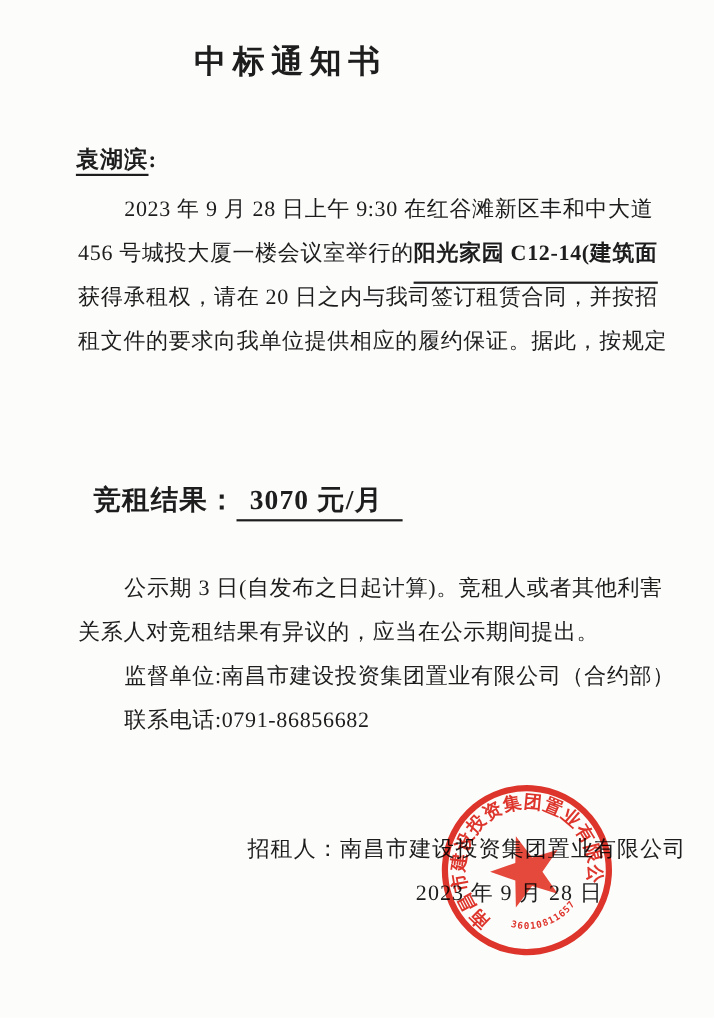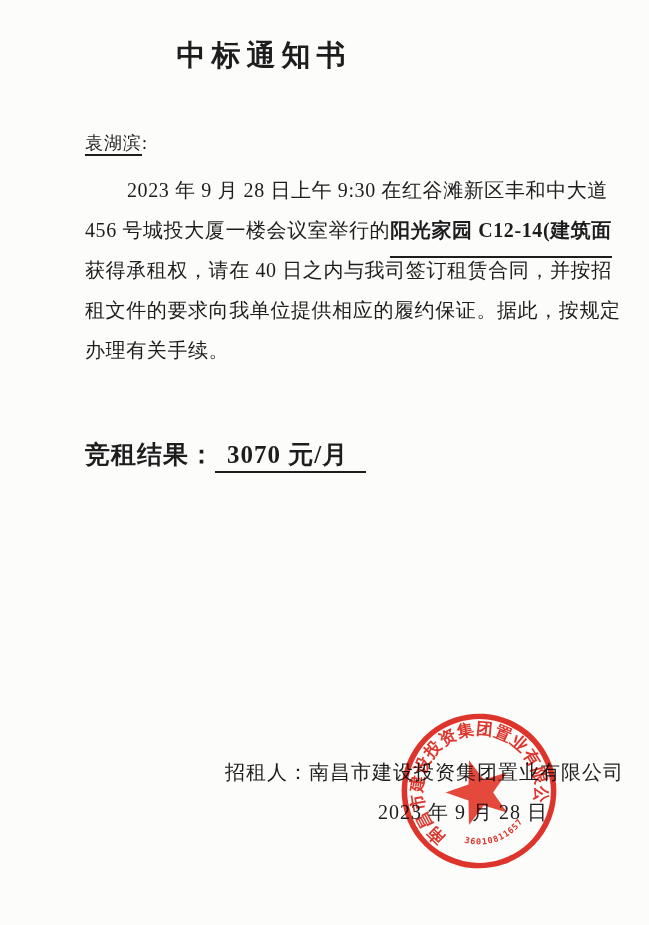--- a/index.html
+++ b/index.html
@@ -9,25 +9,25 @@
     font-family:"Liberation Serif","DejaVu Serif",serif;
     color:#1d1d1d;
   }
   .page{position:absolute;inset:0;}
   .title{
     position:absolute;top:36px;left:0;width:528px;
     text-align:center;font-size:29px;font-weight:bold;letter-spacing:6px;
     margin:0;
   }
   .recipient{
-    position:absolute;left:85px;top:131px;
-    font-size:18px;font-weight:normal;letter-spacing:1px;
+    position:absolute;left:69px;top:131px;
+    font-size:21px;font-weight:bold;letter-spacing:1px;
   }
   .u-name{border-bottom:2px solid #1d1d1d;padding-bottom:1px;}
-  .para{position:absolute;left:85px;font-size:20px;letter-spacing:0.6px;}
+  .para{position:absolute;left:71px;font-size:20px;letter-spacing:0.6px;}
   .line{line-height:40px;white-space:nowrap;height:40px;}
   .indent{padding-left:42px;}
   .em{font-weight:bold;border-bottom:2px solid #1d1d1d;padding-bottom:15px;}
   .p1{top:170px;}
   .result{
     position:absolute;left:85px;top:438px;
     font-size:25px;font-weight:bold;letter-spacing:1px;white-space:nowrap;
   }
   .result-value{border-bottom:2px solid #1d1d1d;padding:0 18px 3px 12px;}
   .notice{top:515px;}
@@ -51,29 +51,34 @@
 
   <h1 class="title">中标通知书</h1>
 
   <div class="recipient">
     <span class="u-name">袁湖滨</span><span>:</span>
   </div>
 
   <div class="para p1">
     <div class="line indent">2023 年 9 月 28 日上午 9:30 在红谷滩新区丰和中大道</div>
     <div class="line"><span>456 号城投大厦一楼会议室举行的</span><span class="em">阳光家园 C12-14(建筑面</span></div>
-    <div class="line">获得承租权，请在 40 日之内与我司签订租赁合同，并按招</div>
+    <div class="line">获得承租权，请在 20 日之内与我司签订租赁合同，并按招</div>
     <div class="line">租文件的要求向我单位提供相应的履约保证。据此，按规定</div>
-    <div class="line">办理有关手续。</div>
   </div>
 
   <div class="result">
     <span>竞租结果：</span><span class="result-value">3070 元/月</span>
   </div>
 
+  <div class="para notice">
+    <div class="line indent">公示期 3 日(自发布之日起计算)。竞租人或者其他利害</div>
+    <div class="line">关系人对竞租结果有异议的，应当在公示期间提出。</div>
+    <div class="line indent">监督单位:南昌市建设投资集团置业有限公司（合约部）</div>
+    <div class="line indent">联系电话:0791-86856682</div>
+  </div>
 
   <div class="signature-lessor">招租人：南昌市建设投资集团置业有限公司</div>
   <div class="signature-date">2023 年 9 月 28 日</div>
 
   <svg class="stamp" viewBox="0 0 200 200" xmlns="http://www.w3.org/2000/svg">
     <defs>
       <path id="sealArcTop" d="M 44.8,143.1 A 70,70 0 1 1 155.2,143.1" fill="none"></path>
       <path id="sealArcBottom" d="M 62.1,154.1 A 66,66 0 0 0 137.9,154.1" fill="none"></path>
     </defs>
     <g transform="rotate(-18 100 100)">

